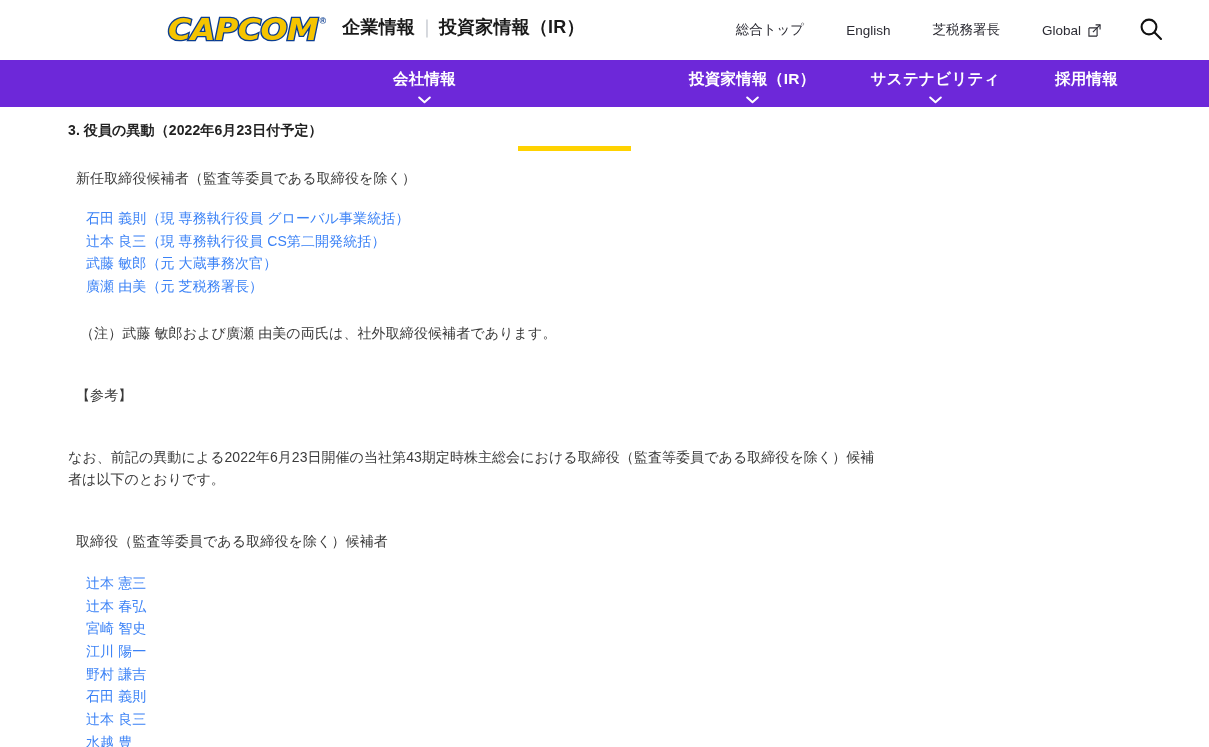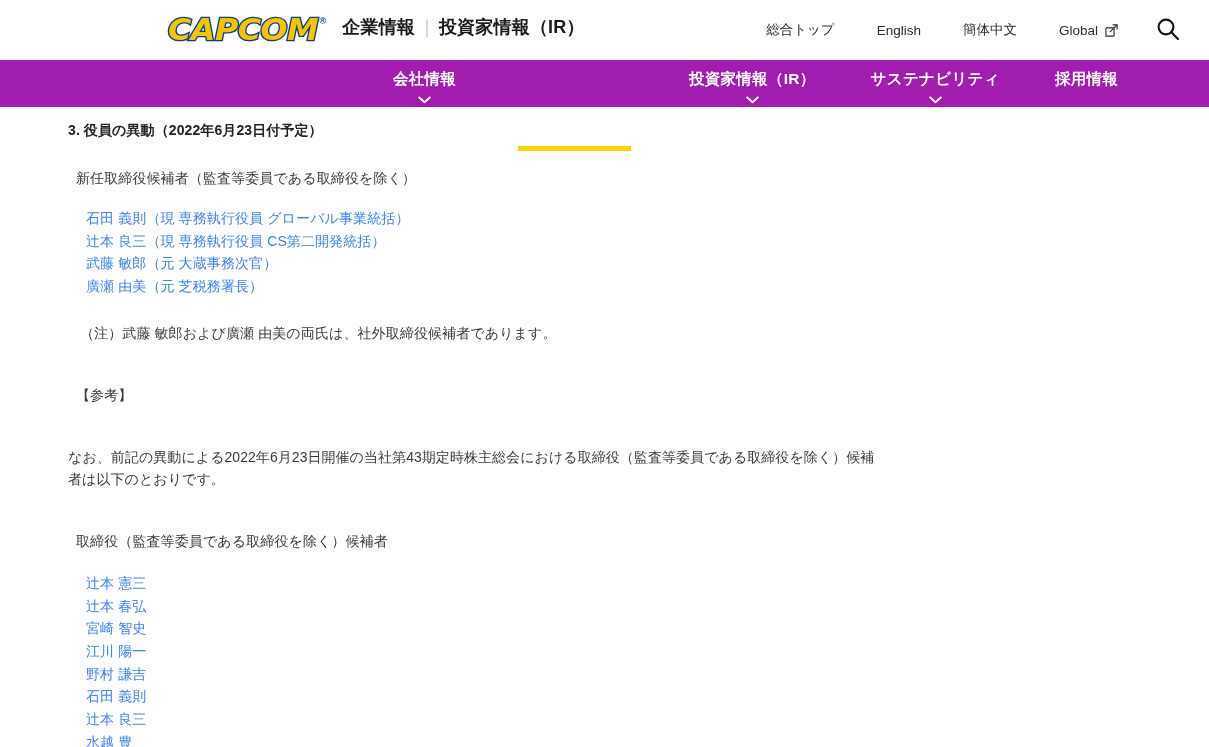--- a/index.html
+++ b/index.html
@@ -68,21 +68,21 @@
     letter-spacing: 0.2px;
   }
   .brand-title .sep {
     color: #b9bec6;
     font-weight: 400;
     padding: 0 3px;
   }
 
   .header-utils {
     position: absolute;
-    right: 0;
+    right: 17px;
     top: 0;
     height: 60px;
     display: flex;
     align-items: center;
     gap: 0;
     padding-right: 22px;
   }
   .util-link {
     font-size: 13.5px;
     color: #2b2b33;
@@ -110,21 +110,21 @@
     padding: 0 6px;
     cursor: pointer;
     display: flex;
     align-items: center;
     justify-content: center;
   }
 
   
   .main-nav {
     height: 47px;
-    background: #a21caf;
+    background: #6d28d9;
     display: flex;
     align-items: flex-start;
     justify-content: center;
     position: relative;
   }
   .nav-inner {
     display: flex;
     align-items: flex-start;
     width: 100%;
     justify-content: center;
@@ -247,21 +247,21 @@
   </div>
 
   <nav class="header-utils">
     <a class="util-link" href="#">
       <span>総合トップ</span>
     </a>
     <a class="util-link" href="#">
       <span>English</span>
     </a>
     <a class="util-link" href="#">
-      <span>簡体中文</span>
+      <span>芝税務署長</span>
     </a>
     <a class="util-link" href="#">
       <span>Global</span>
       <span class="ext-icon">
         <svg width="13" height="13" viewBox="0 0 14 14" fill="none" xmlns="http://www.w3.org/2000/svg">
           <path d="M1 4.2V13H9.8" stroke="#2b2b33" stroke-width="1.2" fill="none"></path>
           <path d="M1 4.2H9.8V13" stroke="#2b2b33" stroke-width="1.2" fill="none"></path>
           <path d="M5.3 8.7L13 1" stroke="#2b2b33" stroke-width="1.2"></path>
           <path d="M8.2 1H13V5.8" stroke="#2b2b33" stroke-width="1.2" fill="none"></path>
         </svg>

